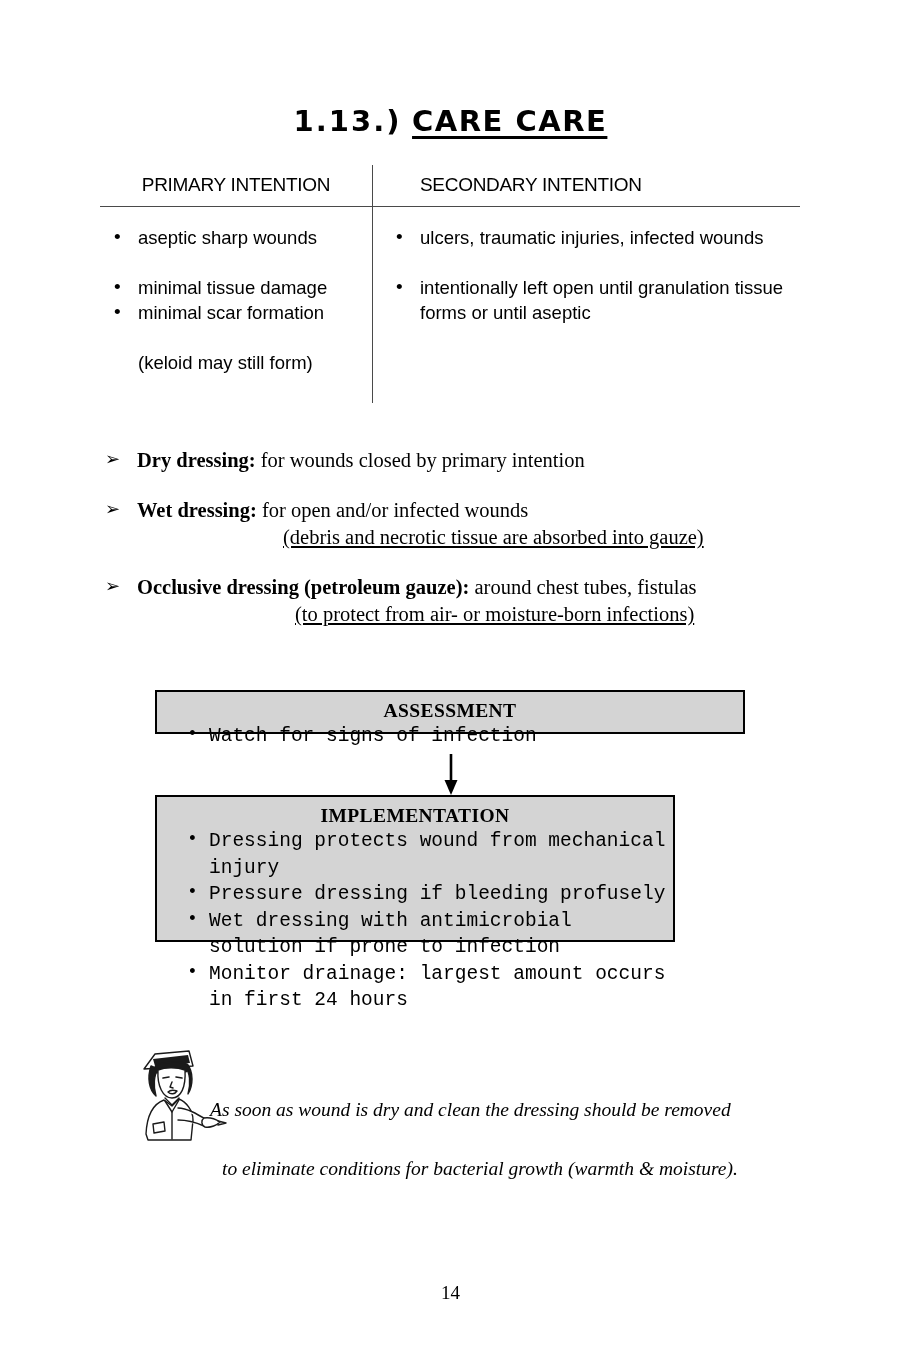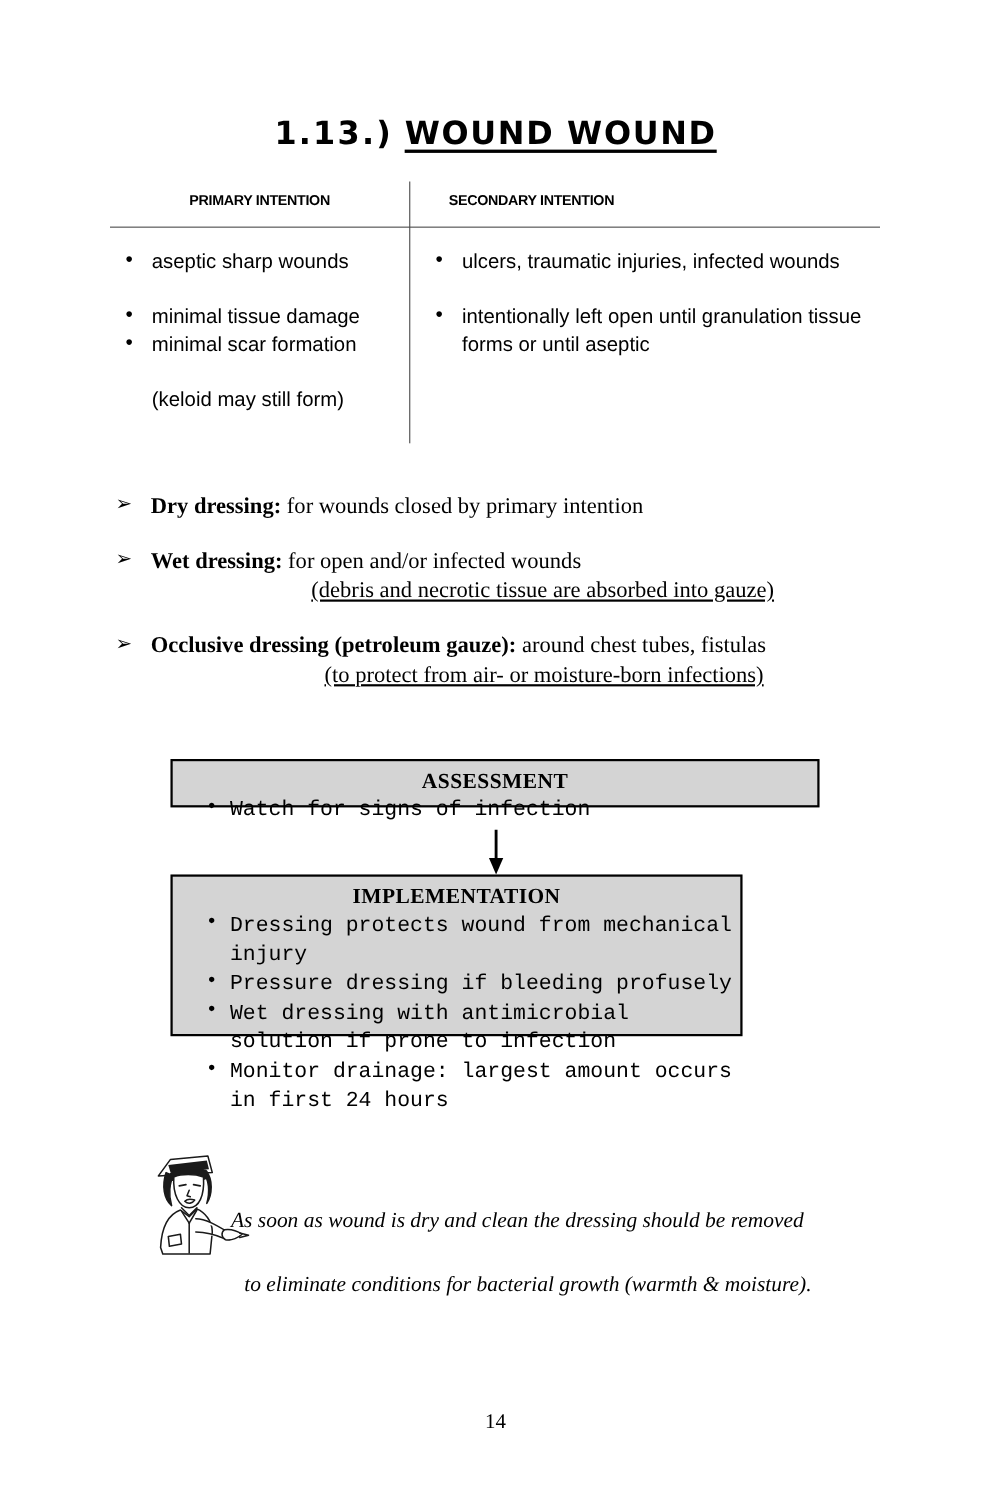--- a/index.html
+++ b/index.html
@@ -58,26 +58,26 @@
     left: 272px;
     top: 0;
     width: 0;
     height: 238px;
     border-left: 1.6px solid #4a4a4a;
   }
   .col-head {
     position: absolute;
     top: 9px;
     font-family: "Liberation Sans", sans-serif;
-    font-size: 13px;
-    font-weight: bold;
+    font-size: 19px;
+    font-weight: normal;
     letter-spacing: -0.3px;
   }
   .col-head.primary { left: 0; width: 272px; text-align: center; }
-  .col-head.secondary { left: 272px; width: 428px; text-align: left; padding-left: 36px; box-sizing: border-box; }
+  .col-head.secondary { left: 272px; width: 428px; text-align: left; padding-left: 48px; box-sizing: border-box; }
 
   .col-body {
     position: absolute;
     top: 60px;
     font-family: "Liberation Sans", sans-serif;
     font-size: 18.5px;
     line-height: 1.38;
   }
   .col-body.primary { left: 0; width: 272px; }
   .col-body.secondary { left: 272px; width: 428px; padding-left: 10px; box-sizing: border-box; }
@@ -209,21 +209,21 @@
     top: 1282px;
     width: 901px;
     text-align: center;
     font-family: "Liberation Serif", serif;
     font-size: 19px;
   }
 </style>
 </head>
 <body>
 
-<div class="page-title"><span class="num">1.13.)</span> <span class="underlined">WOUND WOUND</span></div>
+<div class="page-title"><span class="num">1.13.)</span> <span class="underlined">CARE CARE</span></div>
 
 <div class="table-wrap">
   <div class="table-hrule"></div>
   <div class="table-vrule"></div>
 
   <div class="col-head primary">PRIMARY INTENTION</div>
   <div class="col-head secondary">SECONDARY INTENTION</div>
 
   <div class="col-body secondary">
     <ul class="dot-list">

